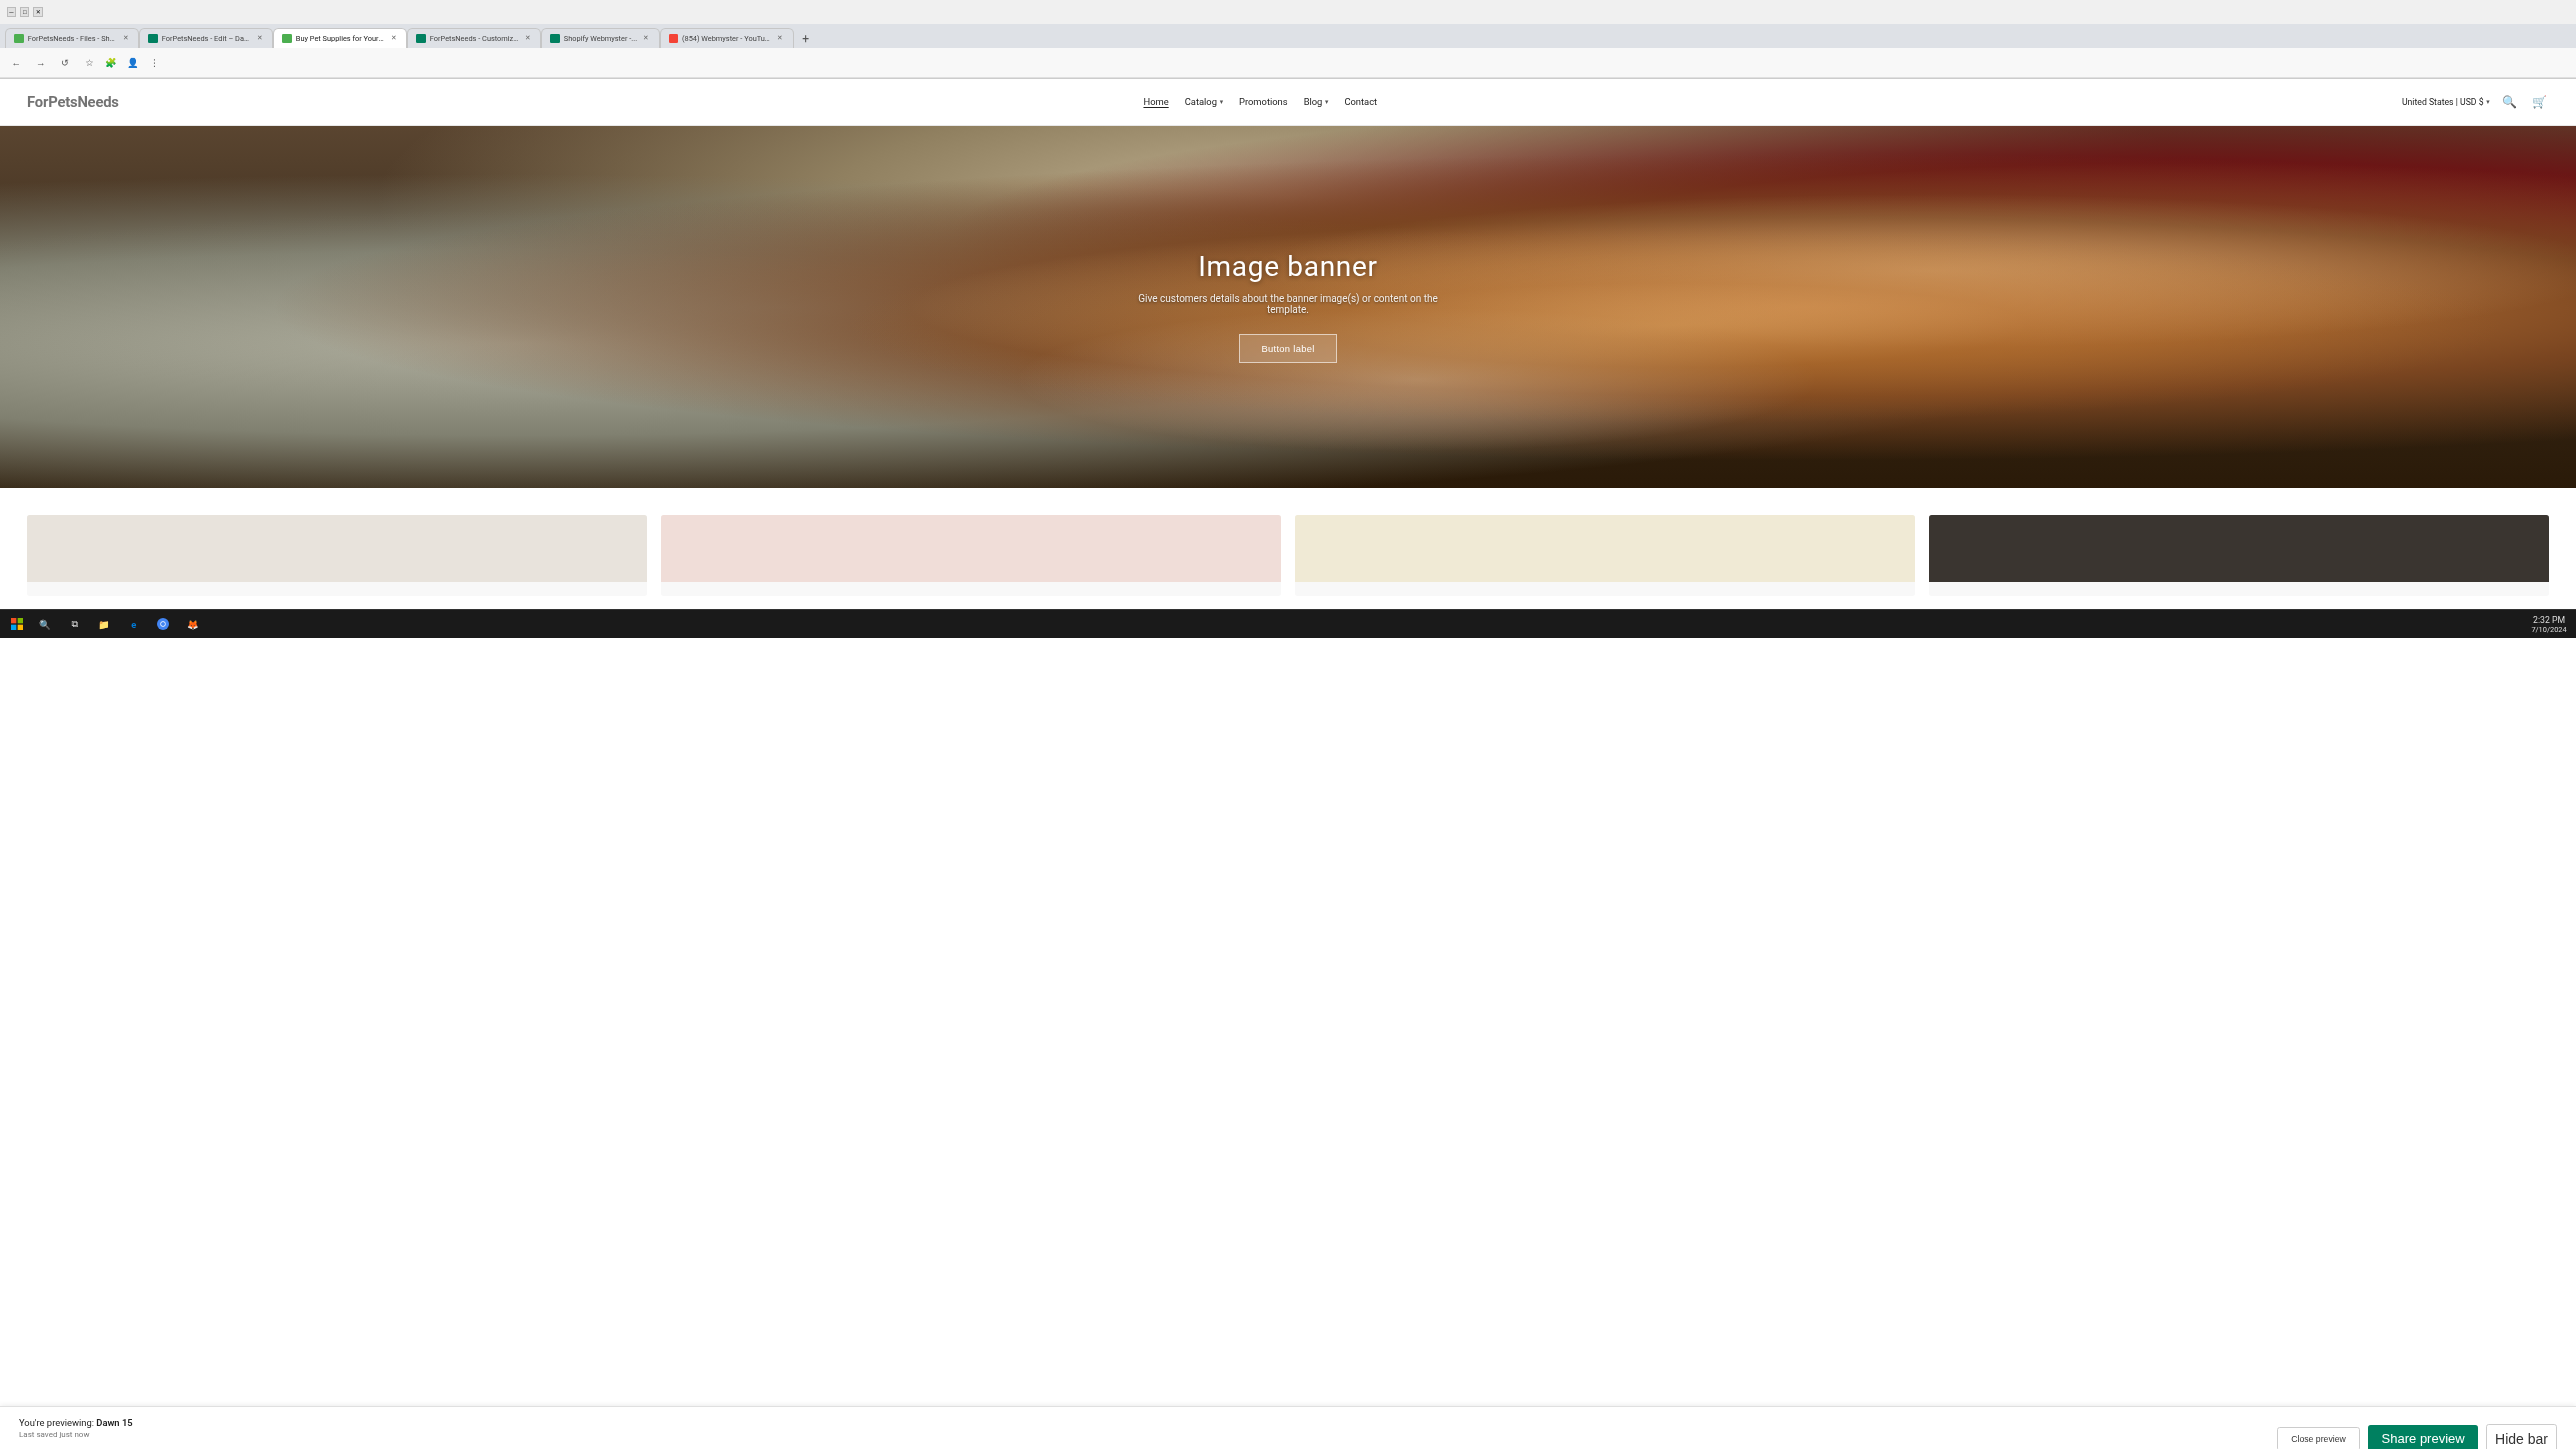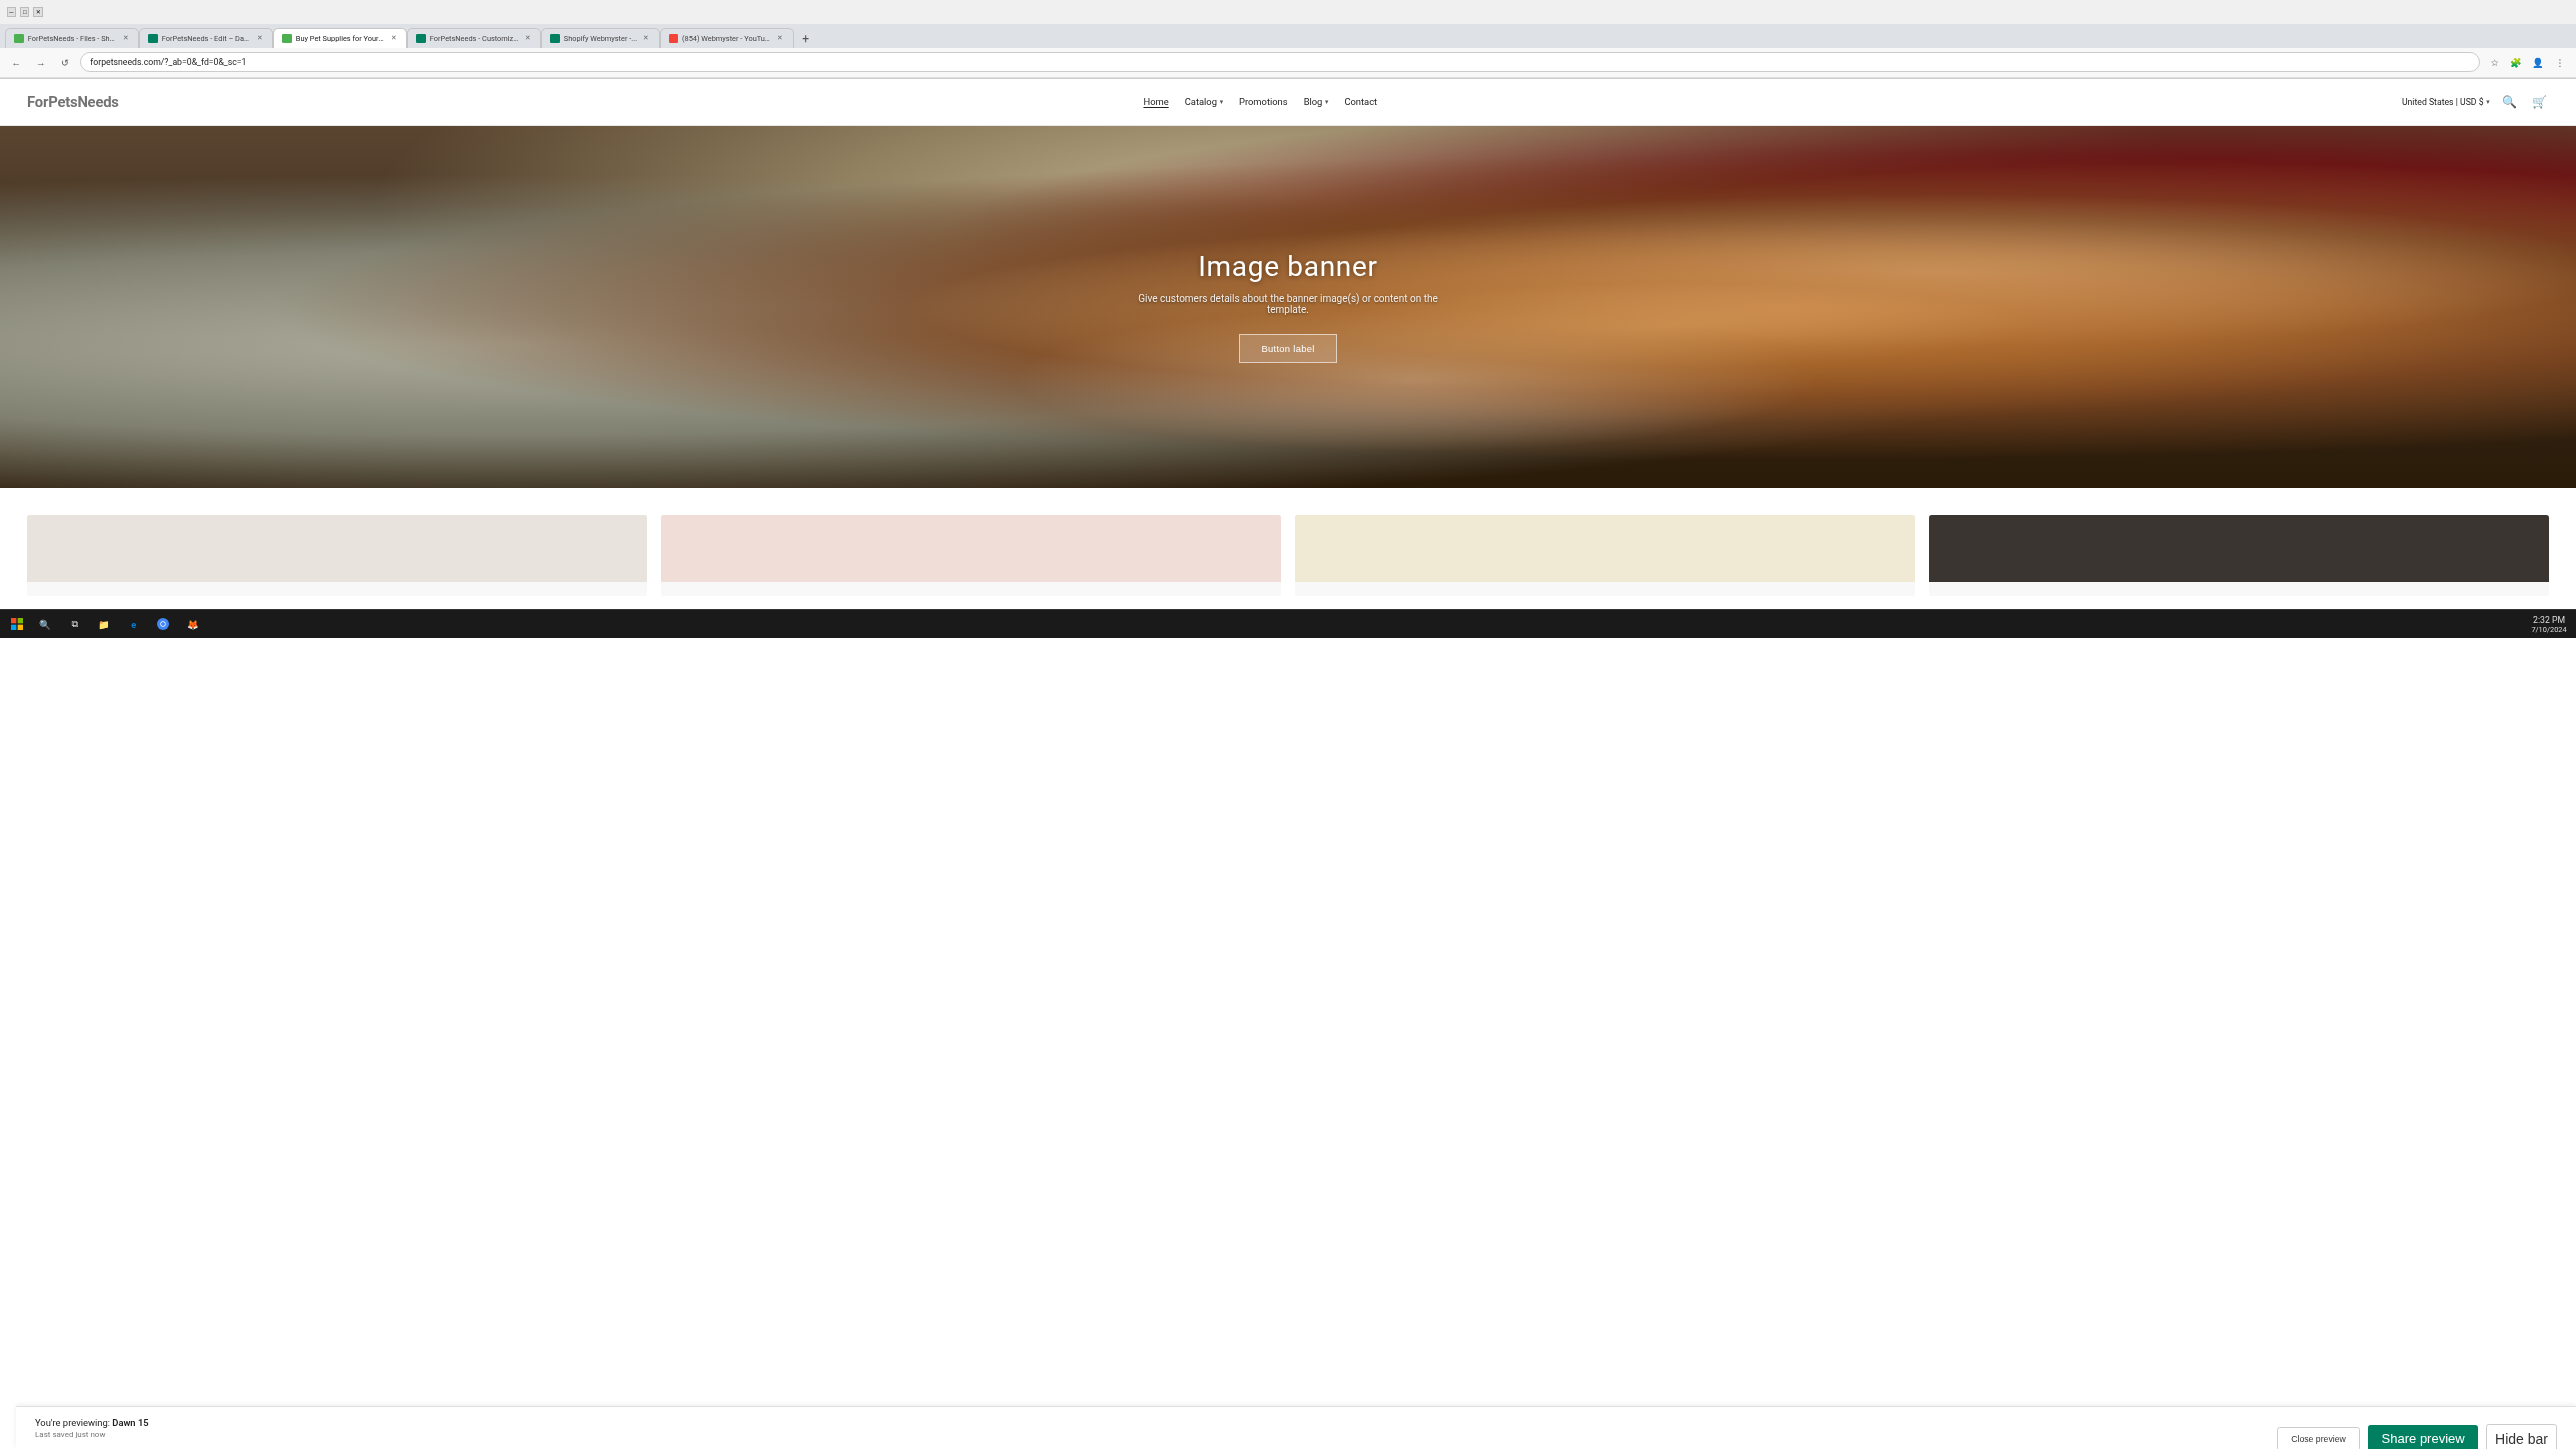--- a/index.html
+++ b/index.html
@@ -62,21 +62,21 @@
     .featured-section { padding: 27px 27px 13.4px; }
     .section-title { font-size: 14.8px; font-weight: 400; color: #222; margin-bottom: 16px; }
     .products-row { display: flex; gap: 13.4px; }
     .product-card { flex: 1; background: #f8f8f8; border-radius: 2.7px; overflow: hidden; min-height: 81px; }
     .product-thumb { height: 67px; background: #e8e5e0; display: flex; align-items: center; justify-content: center; font-size: 16px; color: #ccc; }
     .product-thumb.pink { background: #f0ddd8; }
     .product-thumb.yellow { background: #f0ead5; }
     .product-thumb.dark { background: #3a3530; }
 
     
-    .preview-bar { position: fixed; bottom: 0; left: 16px; right: 0; background: #fff; border-top: 0.7px solid #e0e0e0; padding: 9.4px 19px; display: flex; align-items: center; justify-content: space-between; z-index: 1000; height: 43px; box-shadow: 0 -1.3px 5.4px rgba(0,0,0,0.08); }
+    .preview-bar { position: fixed; bottom: 0; left: 0; right: 0; background: #fff; border-top: 0.7px solid #e0e0e0; padding: 9.4px 19px; display: flex; align-items: center; justify-content: space-between; z-index: 1000; height: 43px; box-shadow: 0 -1.3px 5.4px rgba(0,0,0,0.08); }
     .preview-info { }
     .preview-label { font-size: 9.4px; color: #222; }
     .preview-theme { font-weight: 600; }
     .preview-saved { font-size: 8px; color: #777; margin-top: 1.3px; }
     .preview-actions { display: flex; gap: 8px; align-items: center; margin-top: 21px; }
     .btn-close-preview { background: #fff; border: 0.7px solid #ccc; padding: 6px 13.4px; font-size: 8.7px; cursor: pointer; color: #333; border-radius: 2.7px; }
     .btn-share-preview { background: #008060; border: none; padding: 6px 13.4px; font-size: 13px; cursor: pointer; color: #fff; border-radius: 2.7px; }
     .btn-hide-bar { background: #fff; border: 0.7px solid #ccc; padding: 6px 8px; font-size: 14px; cursor: pointer; color: #333; border-radius: 2.7px; }
 
     
@@ -141,23 +141,20 @@
       <span class="tab-label">(854) Webmyster - YouTube</span>
       <span class="close-tab">✕</span>
     </div>
     <div class="tab-new">+</div>
   </div>
 
   <div class="omnibar-row">
     <button class="nav-btn">←</button>
     <button class="nav-btn">→</button>
     <button class="nav-btn">↺</button>
-    <div class="address-bar">
-      <span>forpetsneeds.com/?_ab=0&amp;_fd=0&amp;_sc=1</span>
-    </div>
     <div class="omnibar-icons">
       <div class="omnibar-icon">☆</div>
       <div class="omnibar-icon">🧩</div>
       <div class="omnibar-icon">👤</div>
       <div class="omnibar-icon">⋮</div>
     </div>
   </div>
 </div>
 
 <div class="website">

